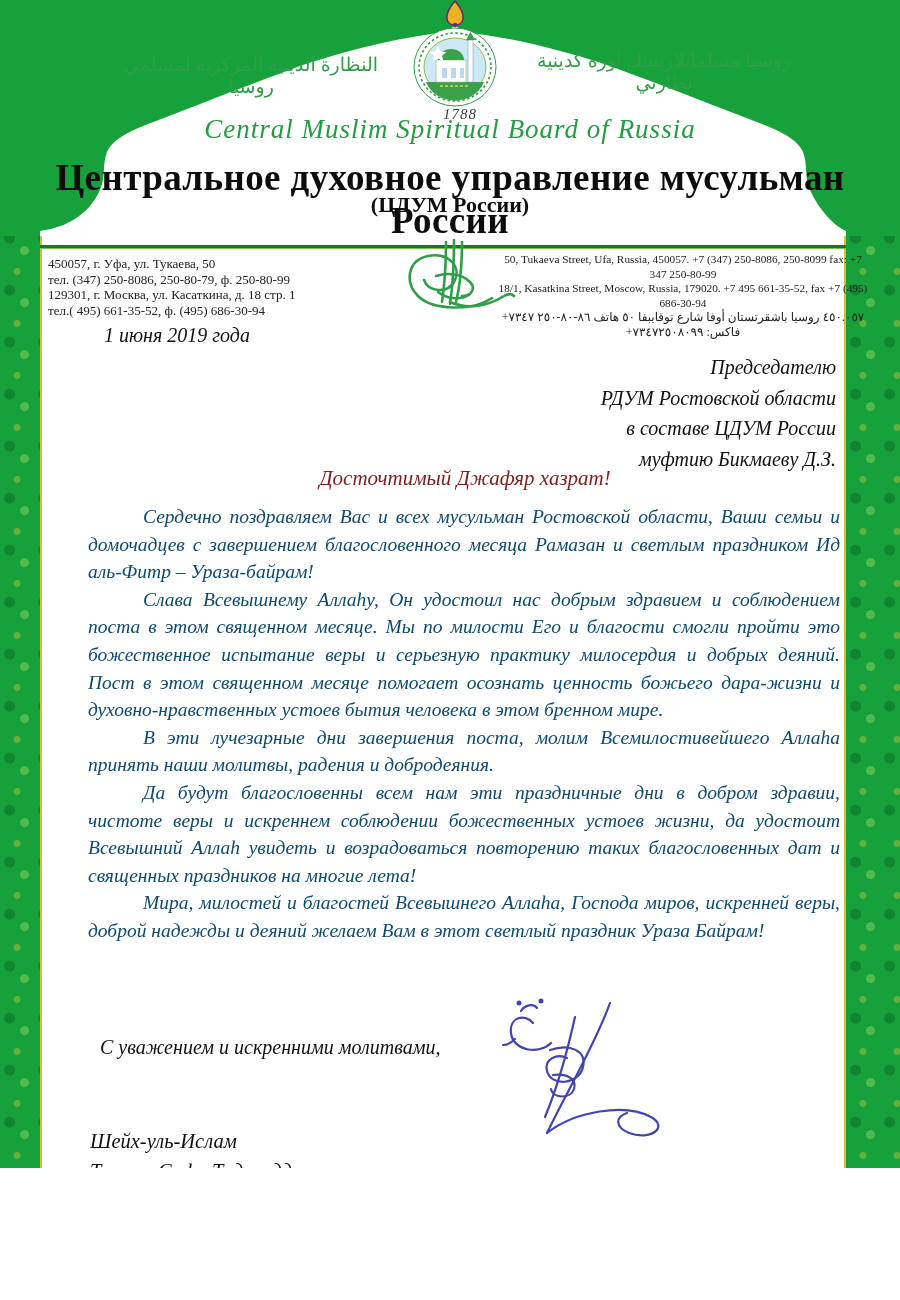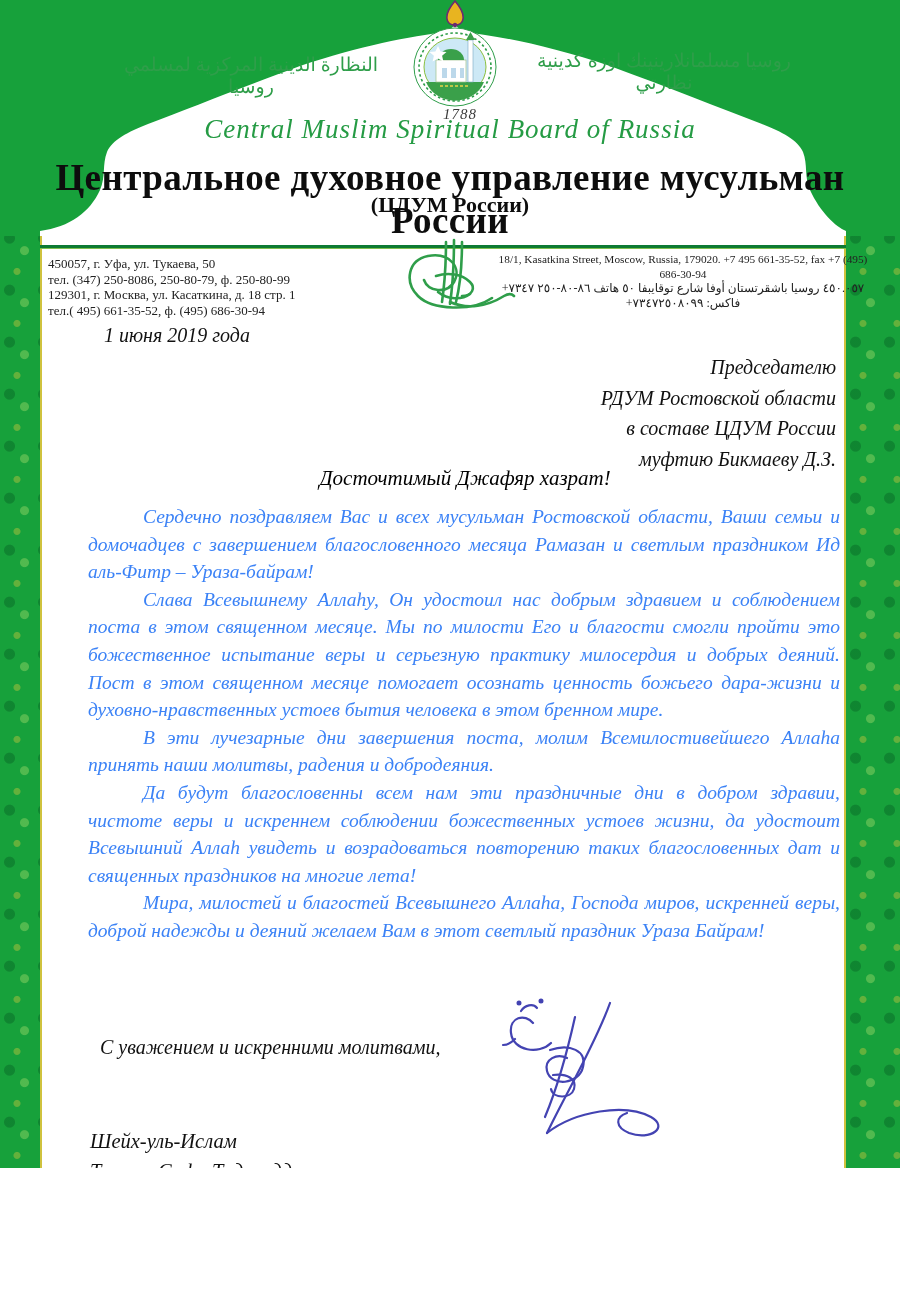--- a/index.html
+++ b/index.html
@@ -37,23 +37,23 @@
   .rule{position:absolute;left:40px;top:245px;width:806px;height:3px;background:#0d7a33;border-bottom:1px solid #7fbf4f;}
   
   .contact-left{position:absolute;left:48px;top:256px;width:330px;font-size:13px;line-height:15.5px;color:#222;}
   .contact-right{position:absolute;left:496px;top:252px;width:374px;font-size:11.3px;line-height:14.5px;color:#222;text-align:center;}
   .contact-right .ar{direction:rtl;font-size:12px;}
   
   .date{position:absolute;left:104px;top:324px;font-style:italic;font-size:20px;color:#111;}
   .addressee{position:absolute;right:64px;top:352px;text-align:right;
     font-style:italic;font-size:20px;line-height:30.5px;color:#111;}
   .salutation{position:absolute;left:90px;top:466px;width:750px;text-align:center;
-    font-style:italic;font-size:21px;color:#000000;}
+    font-style:italic;font-size:21px;color:#7f1d1d;}
   .body-text{position:absolute;left:88px;top:503px;width:752px;
-    font-style:italic;font-size:19.5px;line-height:27.6px;color:#3b82f6;text-align:justify;}
+    font-style:italic;font-size:19.5px;line-height:27.6px;color:#0c4a6e;text-align:justify;}
   .body-text p{margin:0;text-indent:55px;}
   .closing{position:absolute;left:100px;top:1036px;font-style:italic;font-size:20px;color:#111;}
   .signoff{position:absolute;left:90px;top:1126px;width:755px;text-align:left;
     font-style:italic;font-size:20.5px;line-height:30px;color:#111;}
   .sig-svg{position:absolute;left:455px;top:995px;}
   .tughra-svg{position:absolute;left:392px;top:236px;}
   .bottom-bar{position:absolute;left:0;top:1286px;width:900px;height:14px;background:#4c4c4c;}
 </style>
 </head>
 <body>
@@ -116,20 +116,21 @@
       <path d="M54,6 C54,30 52,52 50,66"></path>
       <path d="M62,4 C62,30 60,54 58,68"></path>
       <path d="M70,6 C70,30 67,54 64,66"></path>
       <path d="M44,40 C56,36 70,38 78,46 C84,52 80,60 70,60"></path>
       <path d="M58,66 C76,74 96,70 112,60 C117,57 120,58 122,60"></path>
       <path d="M46,56 C56,64 70,64 78,58"></path>
     </g>
   </svg>
 
   <div class="contact-right">
+    <div>50, Tukaeva Street, Ufa, Russia, 450057. +7 (347) 250-8086, 250-8099 fax: +7 347 250-80-99</div>
     <div>18/1, Kasatkina Street, Moscow, Russia, 179020. +7 495 661-35-52, fax +7 (495) 686-30-94</div>
     <div class="ar">٤٥٠.٠٥٧ روسيا باشقرتستان أوفا شارع توقايبفا ٥٠ هاتف ٨٦-٨٠-٢٥٠ ٧٣٤٧+ فاكس: ٧٣٤٧٢٥٠٨٠٩٩+</div>
   </div>
 
   <div class="date">1 июня 2019 года</div>
 
   <div class="addressee">
     <div>Председателю</div>
     <div>РДУМ Ростовской области</div>
     <div>в составе ЦДУМ России</div>

